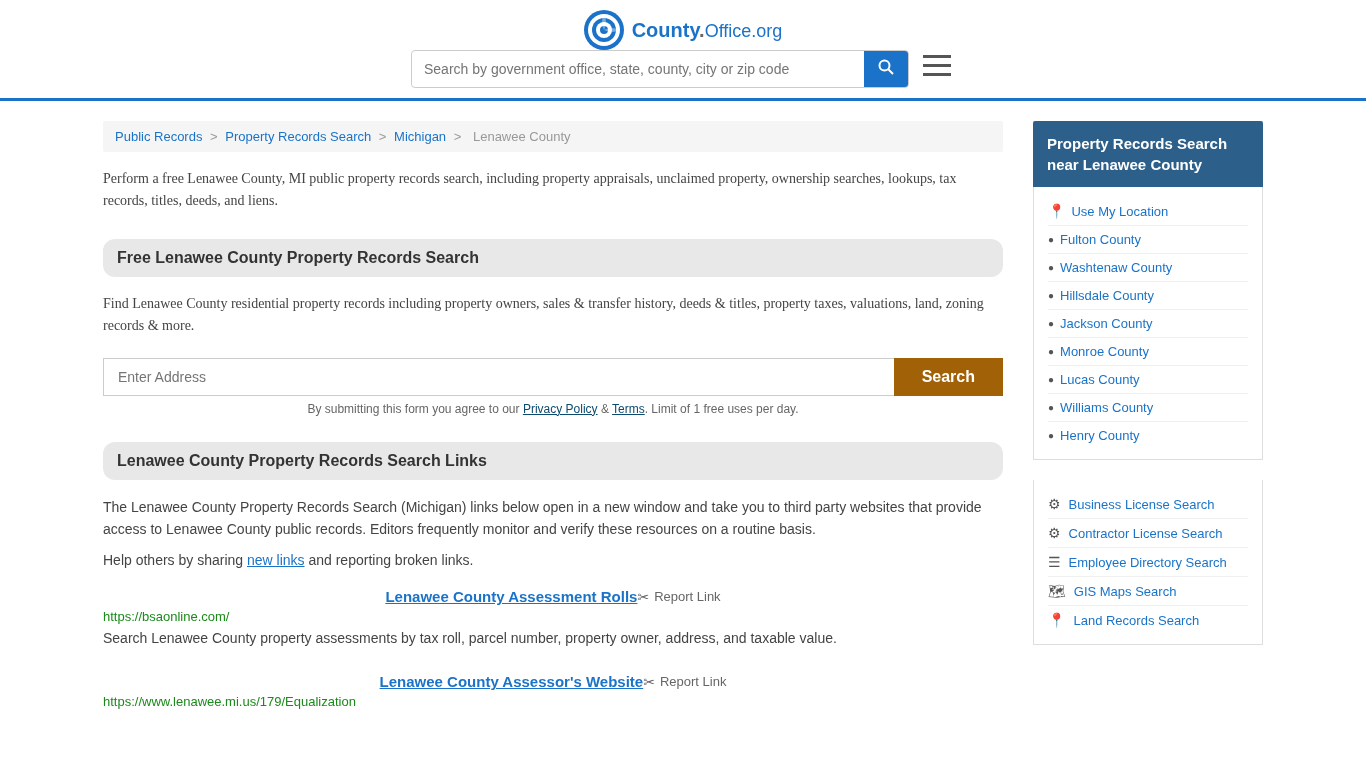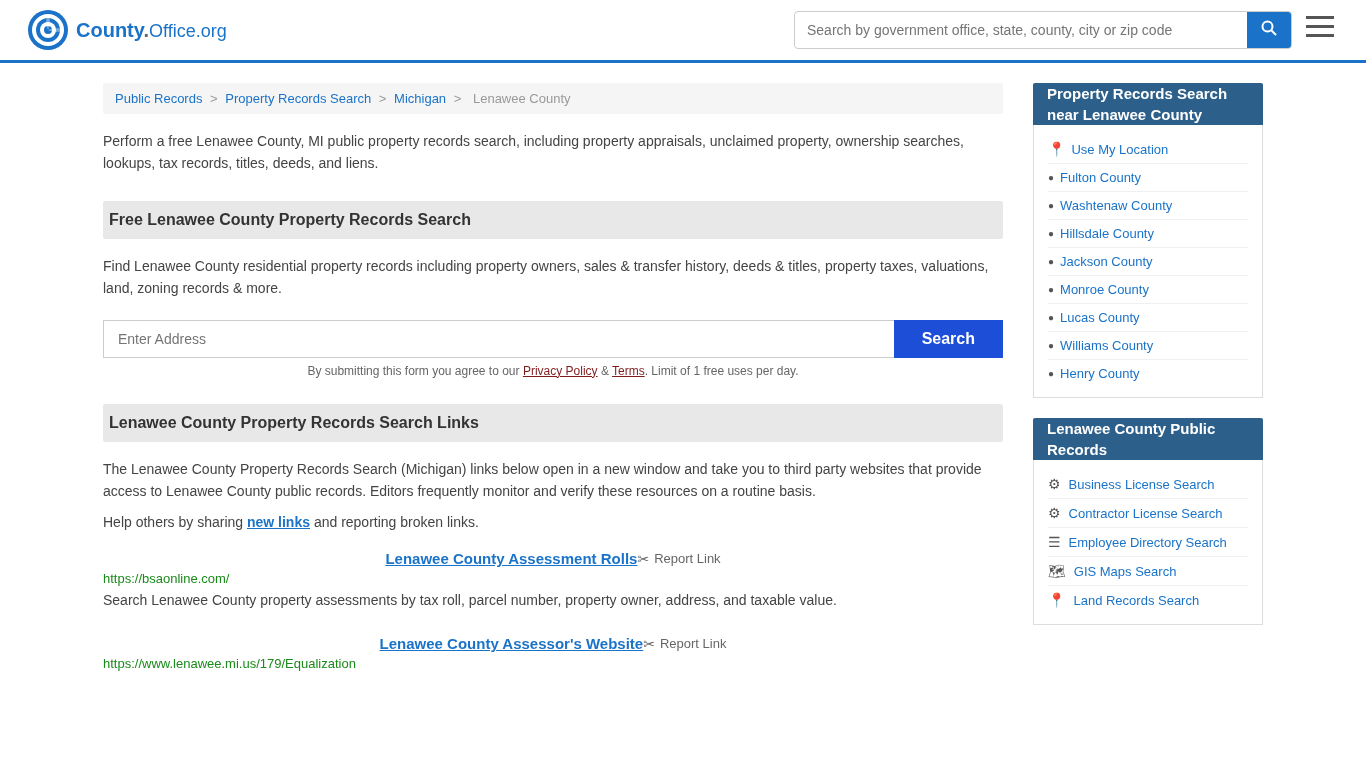--- a/index.html
+++ b/index.html
@@ -4,21 +4,23 @@
   <style>
     * { box-sizing: border-box; margin: 0; padding: 0; }
     body { font-family: Arial, sans-serif; font-size: 14px; color: #333; background: #fff; }
 
     
     .header {
       background: #fff;
       border-bottom: 3px solid #1a73c8;
       padding: 10px 28px;
       display: flex;
+      align-items: center;
       justify-content: space-between;
+      flex-direction: column;
     }
     .logo-area {
       display: flex;
       align-items: center;
       gap: 8px;
     }
     .logo-icon {
       width: 40px;
       height: 40px;
     }
@@ -93,31 +95,32 @@
     }
     .breadcrumb a { color: #1a73c8; text-decoration: none; }
     .breadcrumb span { color: #999; margin: 0 4px; }
 
     
     .description {
       font-size: 14px;
       line-height: 1.6;
       color: #444;
       margin-bottom: 20px;
+      font-family: Liberation Serif, serif;
     }
 
     
     .section-header {
       background: #e8e8e8;
-      padding: 10px 6px;
+      padding: 10px 14px;
       font-size: 16px;
       font-weight: bold;
       color: #333;
       margin-bottom: 16px;
-      border-radius: 2px;
+      border-radius: 12px;
       margin-top: 26px;
     }
 
     
     .address-search-area {
       margin-bottom: 10px;
     }
     .address-search-row {
       display: flex;
       gap: 0;
@@ -126,49 +129,49 @@
     .address-input {
       flex: 1;
       border: 1px solid #ccc;
       padding: 10px 14px;
       font-size: 14px;
       outline: none;
       border-right: none;
       color: #999;
     }
     .address-search-btn {
-      background: #1d4ed8;
+      background: #a16207;
       color: #fff;
       border: none;
       padding: 10px 28px;
       font-size: 16px;
       font-weight: bold;
       cursor: pointer;
     }
     .form-note {
       font-size: 12px;
       color: #666;
       text-align: center;
       margin-bottom: 20px;
     }
-    .form-note a { color: #7f1d1d; text-decoration: underline; }
+    .form-note a { color: #0c4a6e; text-decoration: underline; }
 
     
     .links-description {
       font-size: 14px;
       line-height: 1.6;
       color: #444;
       margin-bottom: 12px;
     }
     .sharing-note {
       font-size: 14px;
       color: #444;
       margin-bottom: 20px;
     }
-    .sharing-note a { color: #1a73c8; text-decoration: underline; font-weight: bold; }
+    .sharing-note a { color: #1a73c8; text-decoration: underline; }
 
     
     .resource-item {
       margin-bottom: 24px;
     }
     .resource-header {
       display: flex;
       justify-content: center;
       align-items: center;
       margin-bottom: 4px;
@@ -202,21 +205,21 @@
       line-height: 1.5;
     }
 
     
     .sidebar-box {
       margin-bottom: 20px;
     }
     .sidebar-box-header {
       background: #2c5f8a;
       color: #fff;
-      padding: 0 14px;
+      padding: 12px 14px;
       font-size: 15px;
       font-weight: bold;
       line-height: 1.4;
       margin-bottom: 0;
       border-radius: 2px 2px 0 0;
     }
     .sidebar-box-content {
       border: 1px solid #ddd;
       border-top: none;
       padding: 10px 14px;
@@ -412,21 +415,20 @@
         </a>
         <a class="sidebar-link">
           <span class="dot">●</span>
           <span>Henry County</span>
         </a>
 
       </div>
     </div>
 
     <div class="sidebar-box">
-      <div class="sidebar-box-header">Lenawee County Public Records</div>
       <div class="sidebar-box-content">
 
         <a class="sidebar-public-link">
           <span class="sidebar-icon">⚙</span>
           <span>Business License Search</span>
         </a>
         <a class="sidebar-public-link">
           <span class="sidebar-icon">⚙</span>
           <span>Contractor License Search</span>
         </a>

